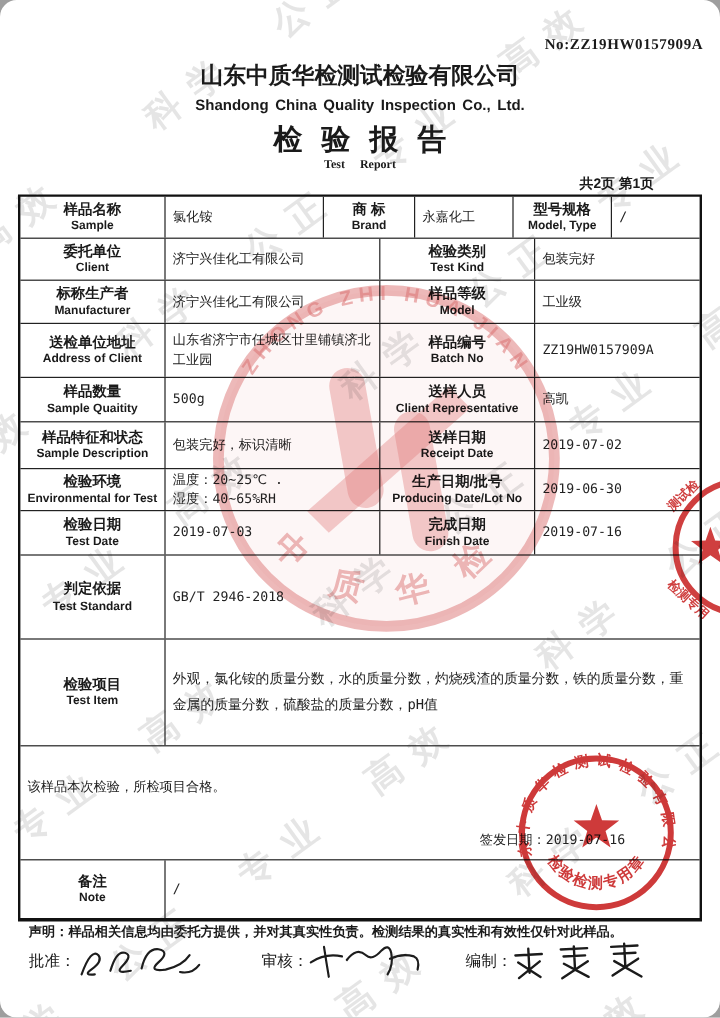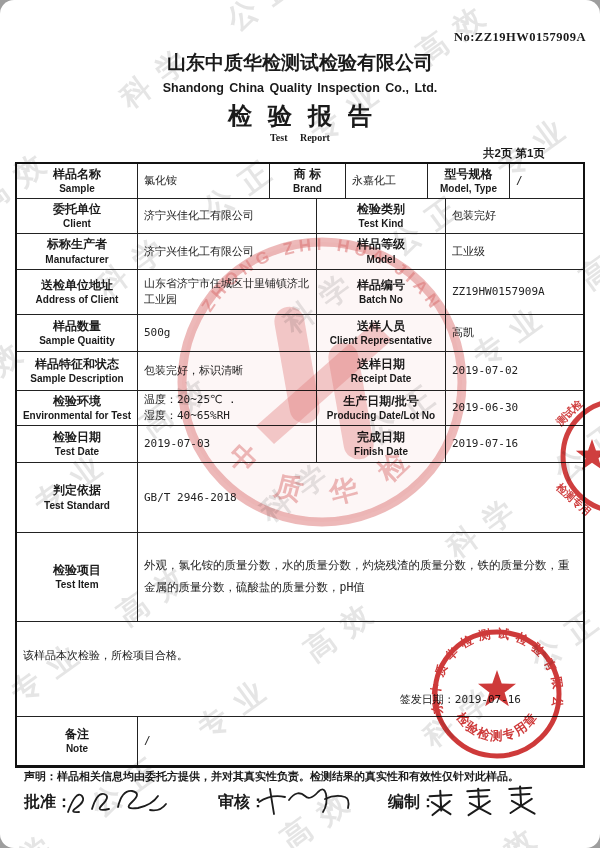--- a/index.html
+++ b/index.html
@@ -43,21 +43,21 @@
   .w120{width:120px;} .w179{width:179px;} .w129{width:129px;} .wfill{flex:1;}
   .w132{width:132px;} .w76{width:76px;} .w82{width:82px;}
   .env { flex-direction:column; align-items:flex-start; justify-content:center; }
   .item-val { line-height:1.9; font-size:11.5px; }
   .concl { position:relative; align-items:flex-start; padding-top:26px; }
   .issue-date { position:absolute; right:62px; bottom:8px; font-size:11px; }
 
   
   .statement { position:absolute; left:24px; top:769px; width:560px; font-size:11px;
                font-weight:bold; z-index:2; }
-  .sig-label { position:absolute; font-size:16px; font-weight:bold; z-index:2; }
+  .sig-label { position:absolute; font-size:13px; font-weight:normal; z-index:2; }
   .sig-svg { position:absolute; z-index:2; }
 
   
   .stamp { position:absolute; z-index:3; mix-blend-mode:multiply; pointer-events:none; }
   .seal-arc { font-family:"Liberation Sans",sans-serif; font-weight:bold; }
 </style>
 </head>
 <body>
 
 <div class="page">

